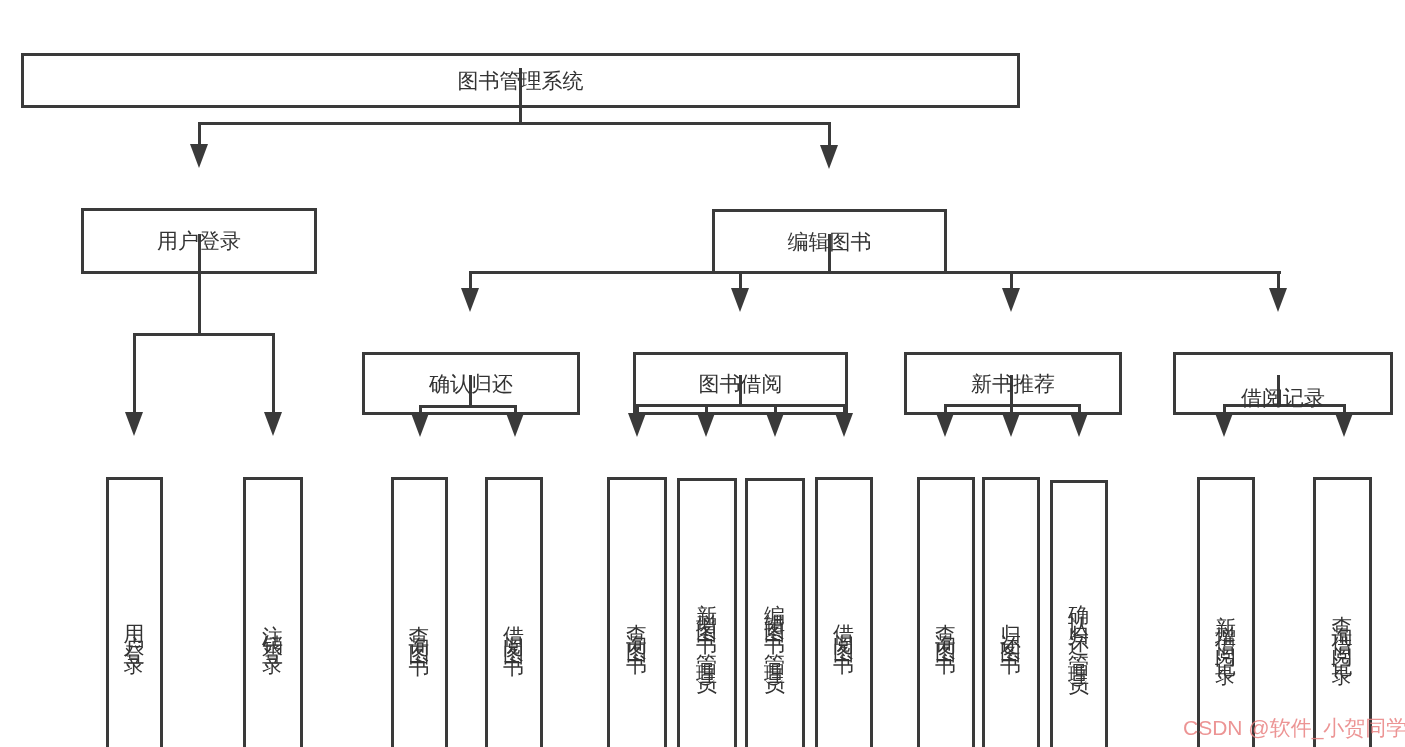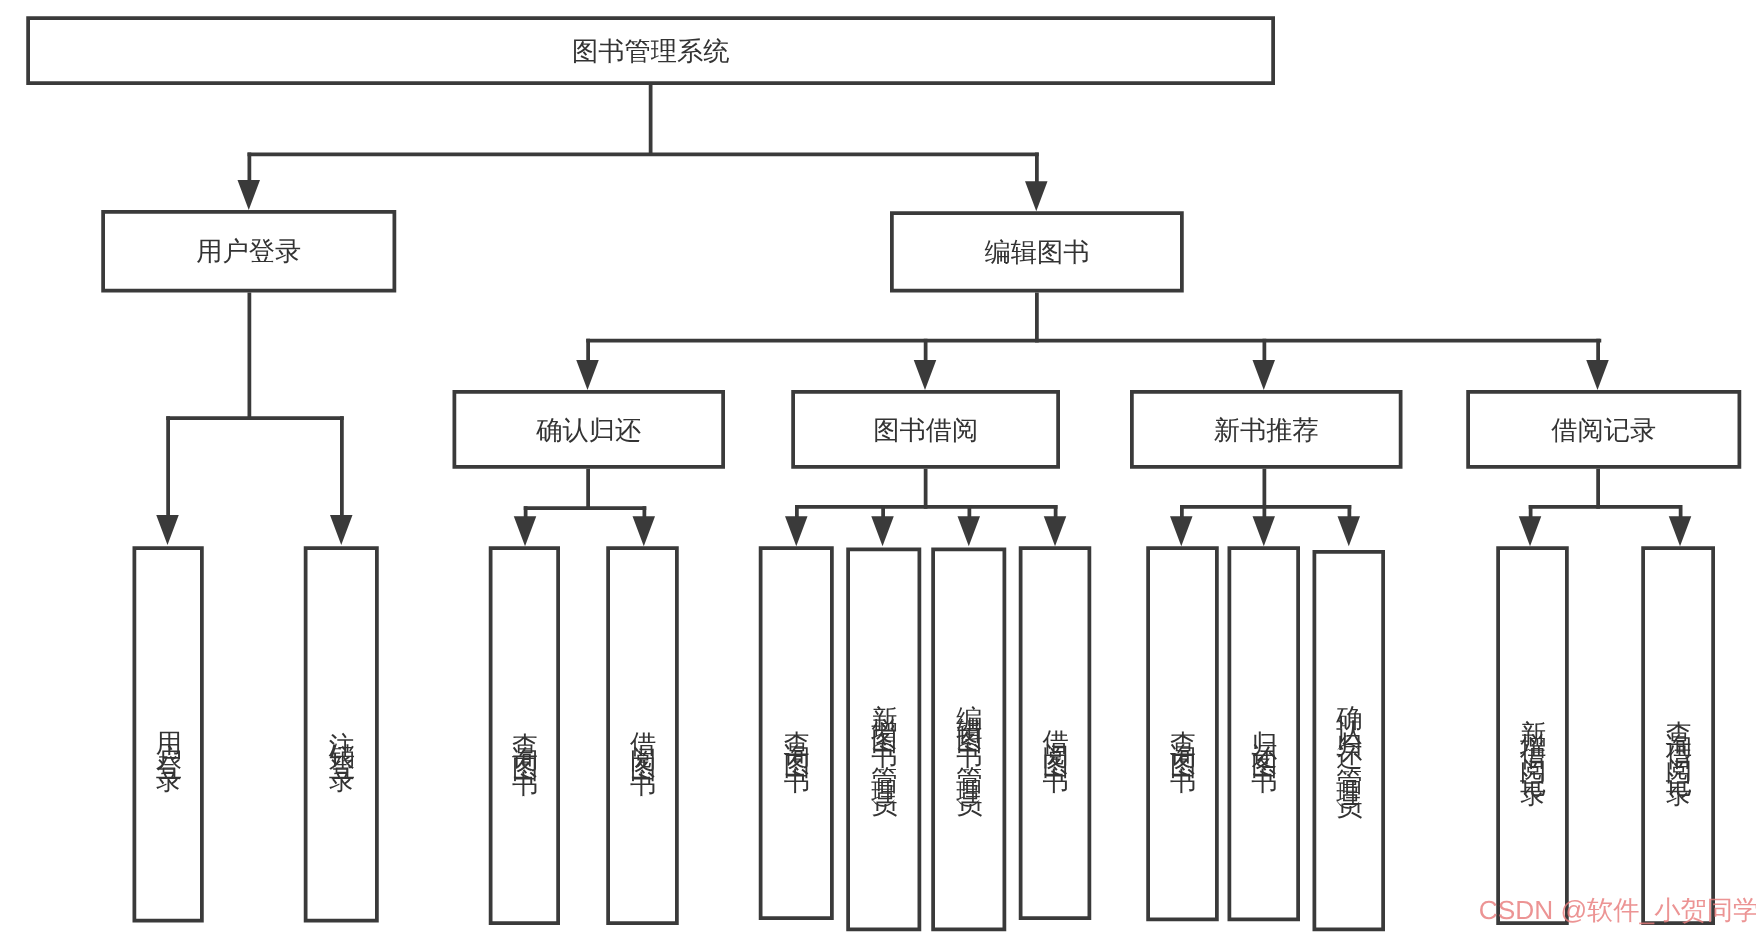--- a/index.html
+++ b/index.html
@@ -5,20 +5,21 @@
   html,body { margin:0; padding:0; background:#ffffff; }
   #stage {
     position:relative; width:1405px; height:747px; overflow:hidden;
     font-family:"Liberation Sans","DejaVu Sans",sans-serif; background:#ffffff;
   }
   .box {
     position:absolute; box-sizing:border-box;
     border:3px solid #3a3a3a; background:transparent;
     display:flex; align-items:center; justify-content:center;
     z-index:2;
+    margin-top:40px;
   }
   .hlabel { font-size:21px; color:#333333; white-space:nowrap; }
   .vlabel {
     writing-mode:vertical-rl; text-orientation:mixed;
     font-size:21px; letter-spacing:10px; color:#333333; line-height:1;
   }
   .hline, .vline { position:absolute; background:#3a3a3a; z-index:1; }
   .arrow {
     position:absolute; width:0; height:0; z-index:1;
     border-left:9px solid transparent; border-right:9px solid transparent;
@@ -51,21 +52,21 @@
   </div>
 
   <div class="box" style="left:633px;top:312px;width:215px;height:63px;">
     <span class="hlabel">图书借阅</span>
   </div>
 
   <div class="box" style="left:904px;top:312px;width:218px;height:63px;">
     <span class="hlabel">新书推荐</span>
   </div>
 
-  <div class="box" style="left:1173px;top:312px;width:220px;height:63px;">
+  <div class="box" style="left:1173px;top:312px;width:220px;height:63px;align-items:flex-end;">
     <span class="hlabel">借阅记录</span>
   </div>
 
   <div class="box" style="left:106px;top:437px;width:57px;height:301px;">
     <span class="vlabel">用户登录</span>
   </div>
   <div class="box" style="left:243px;top:437px;width:60px;height:301px;">
     <span class="vlabel">注销登录</span>
   </div>
 

